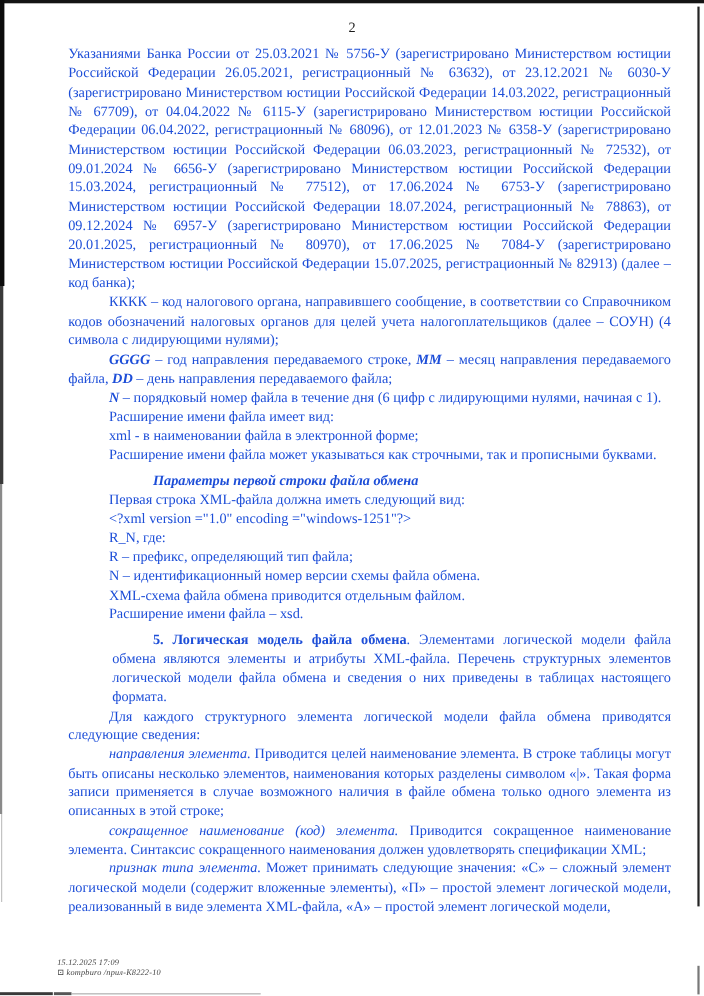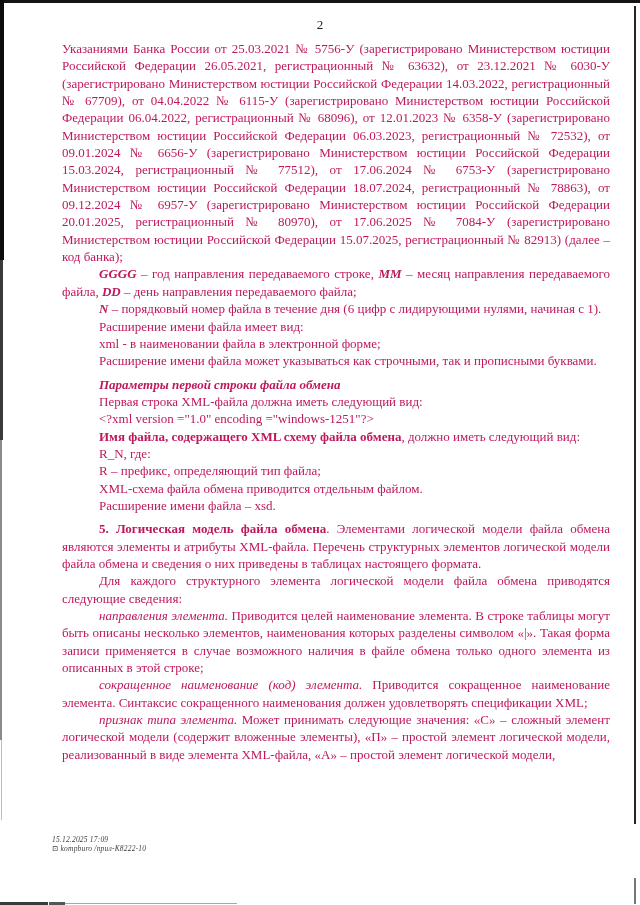--- a/index.html
+++ b/index.html
@@ -29,35 +29,35 @@
   }
   
   #doc-body {
     position: absolute;
     left: 62px;
     top: 40px;
     width: 548px;
     font-size: 13px;
     line-height: 17.35px;
     text-align: justify;
-    color: #be185d;
+    color: #1d4ed8;
   }
   #doc-body p {
     margin: 0;
     padding: 0;
   }
   #doc-body p.indent { text-indent: 37px; }
-  #doc-body p.space-before { margin-top: 6px; }
+  #doc-body p.space-before { margin-top: 6px; margin-left: 40px; }
   #doc-body span.b { font-weight: bold; }
   #doc-body span.i { font-style: italic; }
   
   #footer {
     position: absolute;
     left: 52px;
-    top: 835px;
+    top: 870px;
     font-style: italic;
     font-size: 7.5px;
     line-height: 9px;
     color: #3d3d3d;
     letter-spacing: 0.2px;
     white-space: nowrap;
   }
   
   .artifact { position: absolute; }
   #art-top       { left: 0;   top: 0;     width: 640px; height: 3px;   background: #141414; }
@@ -84,31 +84,32 @@
   <div class="artifact" id="art-right"></div>
   <div class="artifact" id="art-right-d"></div>
   <div class="artifact" id="art-bottom-1"></div>
   <div class="artifact" id="art-bottom-2"></div>
   <div class="artifact" id="art-bottom-3"></div>
 
   <div id="page-number">2</div>
 
   <div id="doc-body">
       <p><span>Указаниями Банка России от 25.03.2021 № 5756-У (зарегистрировано Министерством юстиции Российской Федерации 26.05.2021, регистрационный № 63632), от 23.12.2021 № 6030-У (зарегистрировано Министерством юстиции Российской Федерации 14.03.2022, регистрационный № 67709), от 04.04.2022 № 6115-У (зарегистрировано Министерством юстиции Российской Федерации 06.04.2022, регистрационный № 68096), от 12.01.2023 № 6358-У (зарегистрировано Министерством юстиции Российской Федерации 06.03.2023, регистрационный № 72532), от 09.01.2024 № 6656-У (зарегистрировано Министерством юстиции Российской Федерации 15.03.2024, регистрационный № 77512), от 17.06.2024 № 6753-У (зарегистрировано Министерством юстиции Российской Федерации 18.07.2024, регистрационный № 78863), от 09.12.2024 № 6957-У (зарегистрировано Министерством юстиции Российской Федерации 20.01.2025, регистрационный № 80970), от 17.06.2025 № 7084-У (зарегистрировано Министерством юстиции Российской Федерации 15.07.2025, регистрационный № 82913) (далее – код банка);</span></p>
+      <p class="indent"><span>КККК – код налогового органа, направившего сообщение, в соответствии со Справочником кодов обозначений налоговых органов для целей учета налогоплательщиков (далее – СОУН) (4 символа с лидирующими нулями);</span></p>
       <p class="indent"><span class="b i">GGGG</span><span> – год направления передаваемого строке, </span><span class="b i">ММ</span><span> – месяц направления передаваемого файла, </span><span class="b i">DD</span><span> – день направления передаваемого файла;</span></p>
       <p class="indent"><span class="b i">N</span><span> – порядковый номер файла в течение дня (6 цифр с лидирующими нулями, начиная с 1).</span></p>
       <p class="indent"><span>Расширение имени файла имеет вид:</span></p>
       <p class="indent"><span>xml - в наименовании файла в электронной форме;</span></p>
       <p class="indent"><span>Расширение имени файла может указываться как строчными, так и прописными буквами.</span></p>
       <p class="indent space-before"><span class="b i">Параметры первой строки файла обмена</span></p>
       <p class="indent"><span>Первая строка XML-файла должна иметь следующий вид:</span></p>
       <p class="indent"><span>&lt;?xml version ="1.0" encoding ="windows-1251"?&gt;</span></p>
-      <p class="indent"><span class="b">Имя файла, содержащего XML схему файла обмена</span><span>, должно иметь следующий вид:</span></p>
       <p class="indent"><span>R_N, где:</span></p>
       <p class="indent"><span>R – префикс, определяющий тип файла;</span></p>
+      <p class="indent"><span>N – идентификационный номер версии схемы файла обмена.</span></p>
       <p class="indent"><span>XML-схема файла обмена приводится отдельным файлом.</span></p>
       <p class="indent"><span>Расширение имени файла – xsd.</span></p>
       <p class="indent space-before"><span class="b">5. Логическая модель файла обмена</span><span>. Элементами логической модели файла обмена являются элементы и атрибуты XML-файла. Перечень структурных элементов логической модели файла обмена и сведения о них приведены в таблицах настоящего формата.</span></p>
       <p class="indent"><span>Для каждого структурного элемента логической модели файла обмена приводятся следующие сведения:</span></p>
       <p class="indent"><span class="i">направления элемента.</span><span> Приводится целей наименование элемента. В строке таблицы могут быть описаны несколько элементов, наименования которых разделены символом «|». Такая форма записи применяется в случае возможного наличия в файле обмена только одного элемента из описанных в этой строке;</span></p>
       <p class="indent"><span class="i">сокращенное наименование (код) элемента.</span><span> Приводится сокращенное наименование элемента. Синтаксис сокращенного наименования должен удовлетворять спецификации XML;</span></p>
       <p class="indent"><span class="i">признак типа элемента.</span><span> Может принимать следующие значения: «С» – сложный элемент логической модели (содержит вложенные элементы), «П» – простой элемент логической модели, реализованный в виде элемента XML-файла, «А» – простой элемент логической модели,</span></p>
     </div>
 
   <div id="footer">

